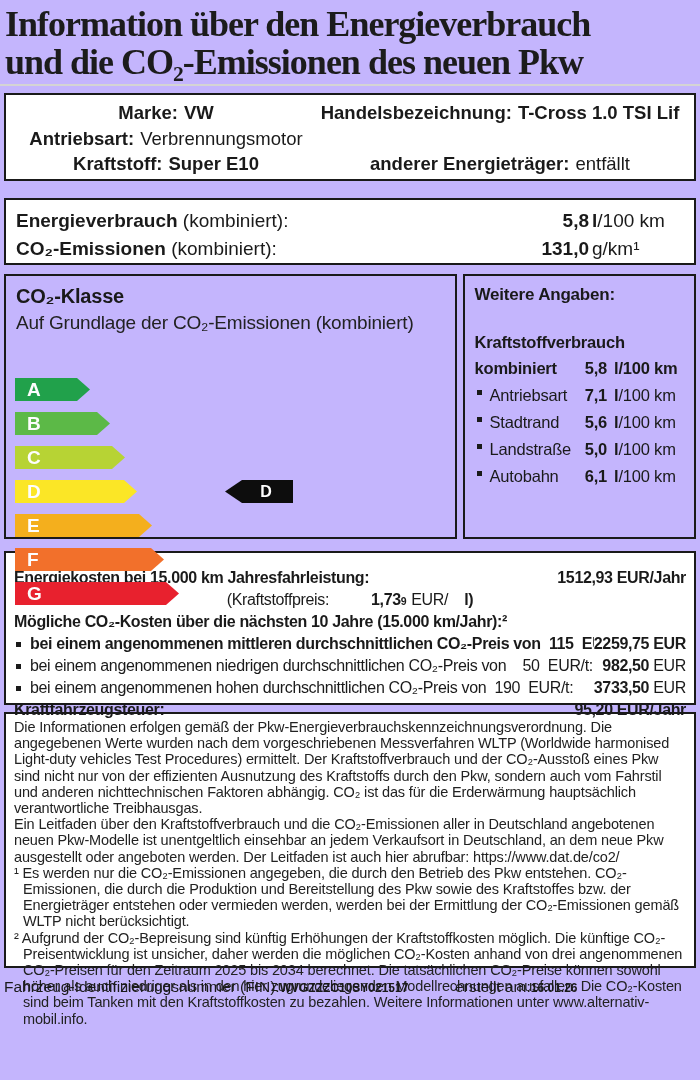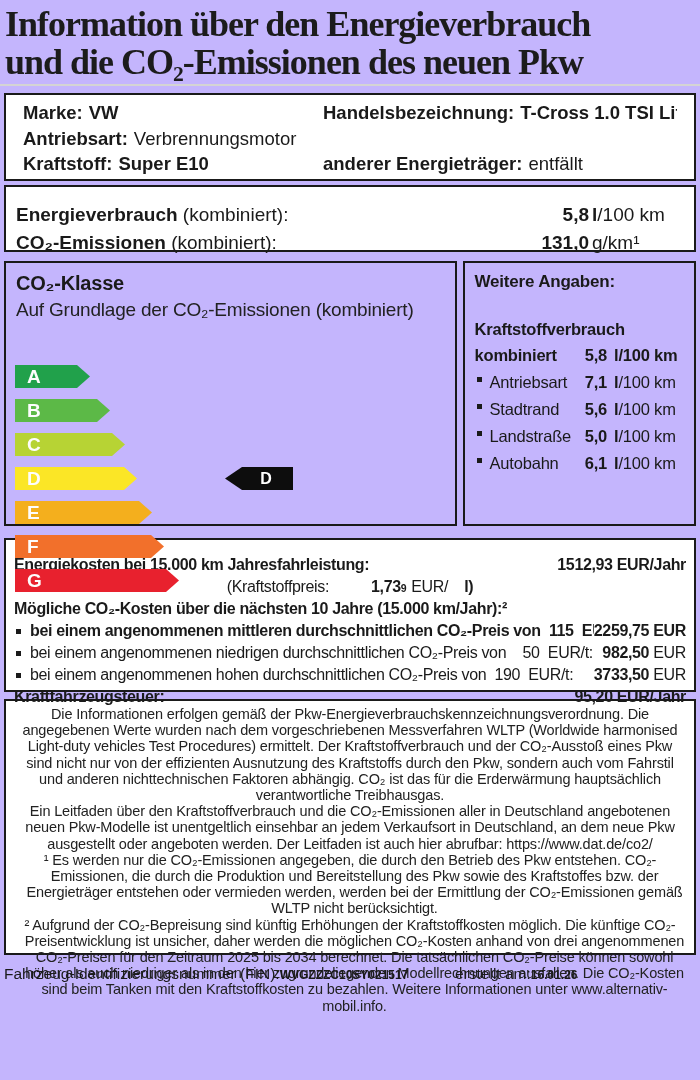--- a/index.html
+++ b/index.html
@@ -9,27 +9,27 @@
     color:#1a1a1a;position:relative;box-sizing:border-box;
   }
   
   .title{padding:5px 6px 0 5px;font-family:"Liberation Serif","DejaVu Serif",serif;
     font-weight:bold;font-size:36px;line-height:38px;letter-spacing:-1px;color:#1c1c1c;}
   .title-divider{height:2px;background:#d4d4d4;margin:3px 0 7px 0;}
   
   .box{border:2px solid #1a1a1a;margin:0 4px;box-sizing:border-box;background:#fff;}
   .b{font-weight:bold;}
   
-  .vehicle-box{height:88px;padding:5px 7px;}
+  .vehicle-box{height:88px;padding:5px 0;text-align:center;}
   .vrow{display:flex;padding:0 10px;font-size:18.5px;line-height:25.5px;white-space:nowrap;}
   .vcell-l{flex:0 0 300px;overflow:hidden;}
   .vcell-r{flex:1;overflow:hidden;}
   .lbl{margin-right:6px;}
   
-  .cons-box{height:67px;margin-top:4px;padding:14px 10px;font-size:19px;}
+  .cons-box{height:67px;margin-top:17px;padding:7px 10px;font-size:19px;}
   .cons-row{display:flex;line-height:28px;align-items:baseline;}
   .cons-label{flex:1;}
   .cons-val{width:72px;text-align:right;font-weight:bold;}
   .cons-unit{width:92px;padding-left:3px;}
   
   .class-row{display:flex;gap:6px;margin:9px 4px 0 4px;height:265px;}
   .class-box{width:458px;border:2px solid #1a1a1a;box-sizing:border-box;position:relative;padding:9px 10px;}
   .class-heading{font-size:20px;font-weight:bold;letter-spacing:-0.2px;}
   .class-sub{font-size:19px;margin-top:4px;letter-spacing:-0.2px;color:#222;}
   .class-scale{position:absolute;left:9px;top:102px;}
@@ -51,21 +51,21 @@
   .d-unit{width:74px;margin-left:7px;}
   
   .costs-box{height:154px;margin-top:12px;padding:14px 8px;font-size:16px;letter-spacing:-0.35px;}
   .crow{display:flex;justify-content:space-between;line-height:22px;white-space:pre;align-items:baseline;}
   .c-left{overflow:hidden;}
   .c-right{text-align:right;}
   .sq{display:inline-block;width:5px;height:5px;background:#1a1a1a;margin:0 9px 2px 2px;}
   .sup{font-size:10.5px;vertical-align:super;line-height:0;}
   .gap40{margin-left:42px;}.gap4{margin-left:5px;}.gap16{margin-left:16px;}
   
-  .legal-box{height:256px;margin-top:7px;padding:5px 8px;font-size:14.5px;line-height:16.2px;letter-spacing:-0.15px;color:#222;text-align:center;}
+  .legal-box{height:256px;margin-top:7px;padding:5px 8px;font-size:14.5px;line-height:16.2px;letter-spacing:-0.15px;color:#222;}
   .fn{padding-left:9px;text-indent:-9px;}
   
   .footer{margin:9px 4px 0 4px;position:relative;font-size:15.5px;line-height:20px;white-space:nowrap;}
   .footer .val{font-weight:bold;font-size:12px;margin-left:0;}
   .footer-right{position:absolute;left:451px;top:0;}
 </style>
 </head>
 <body>
 
 <div class="page">

